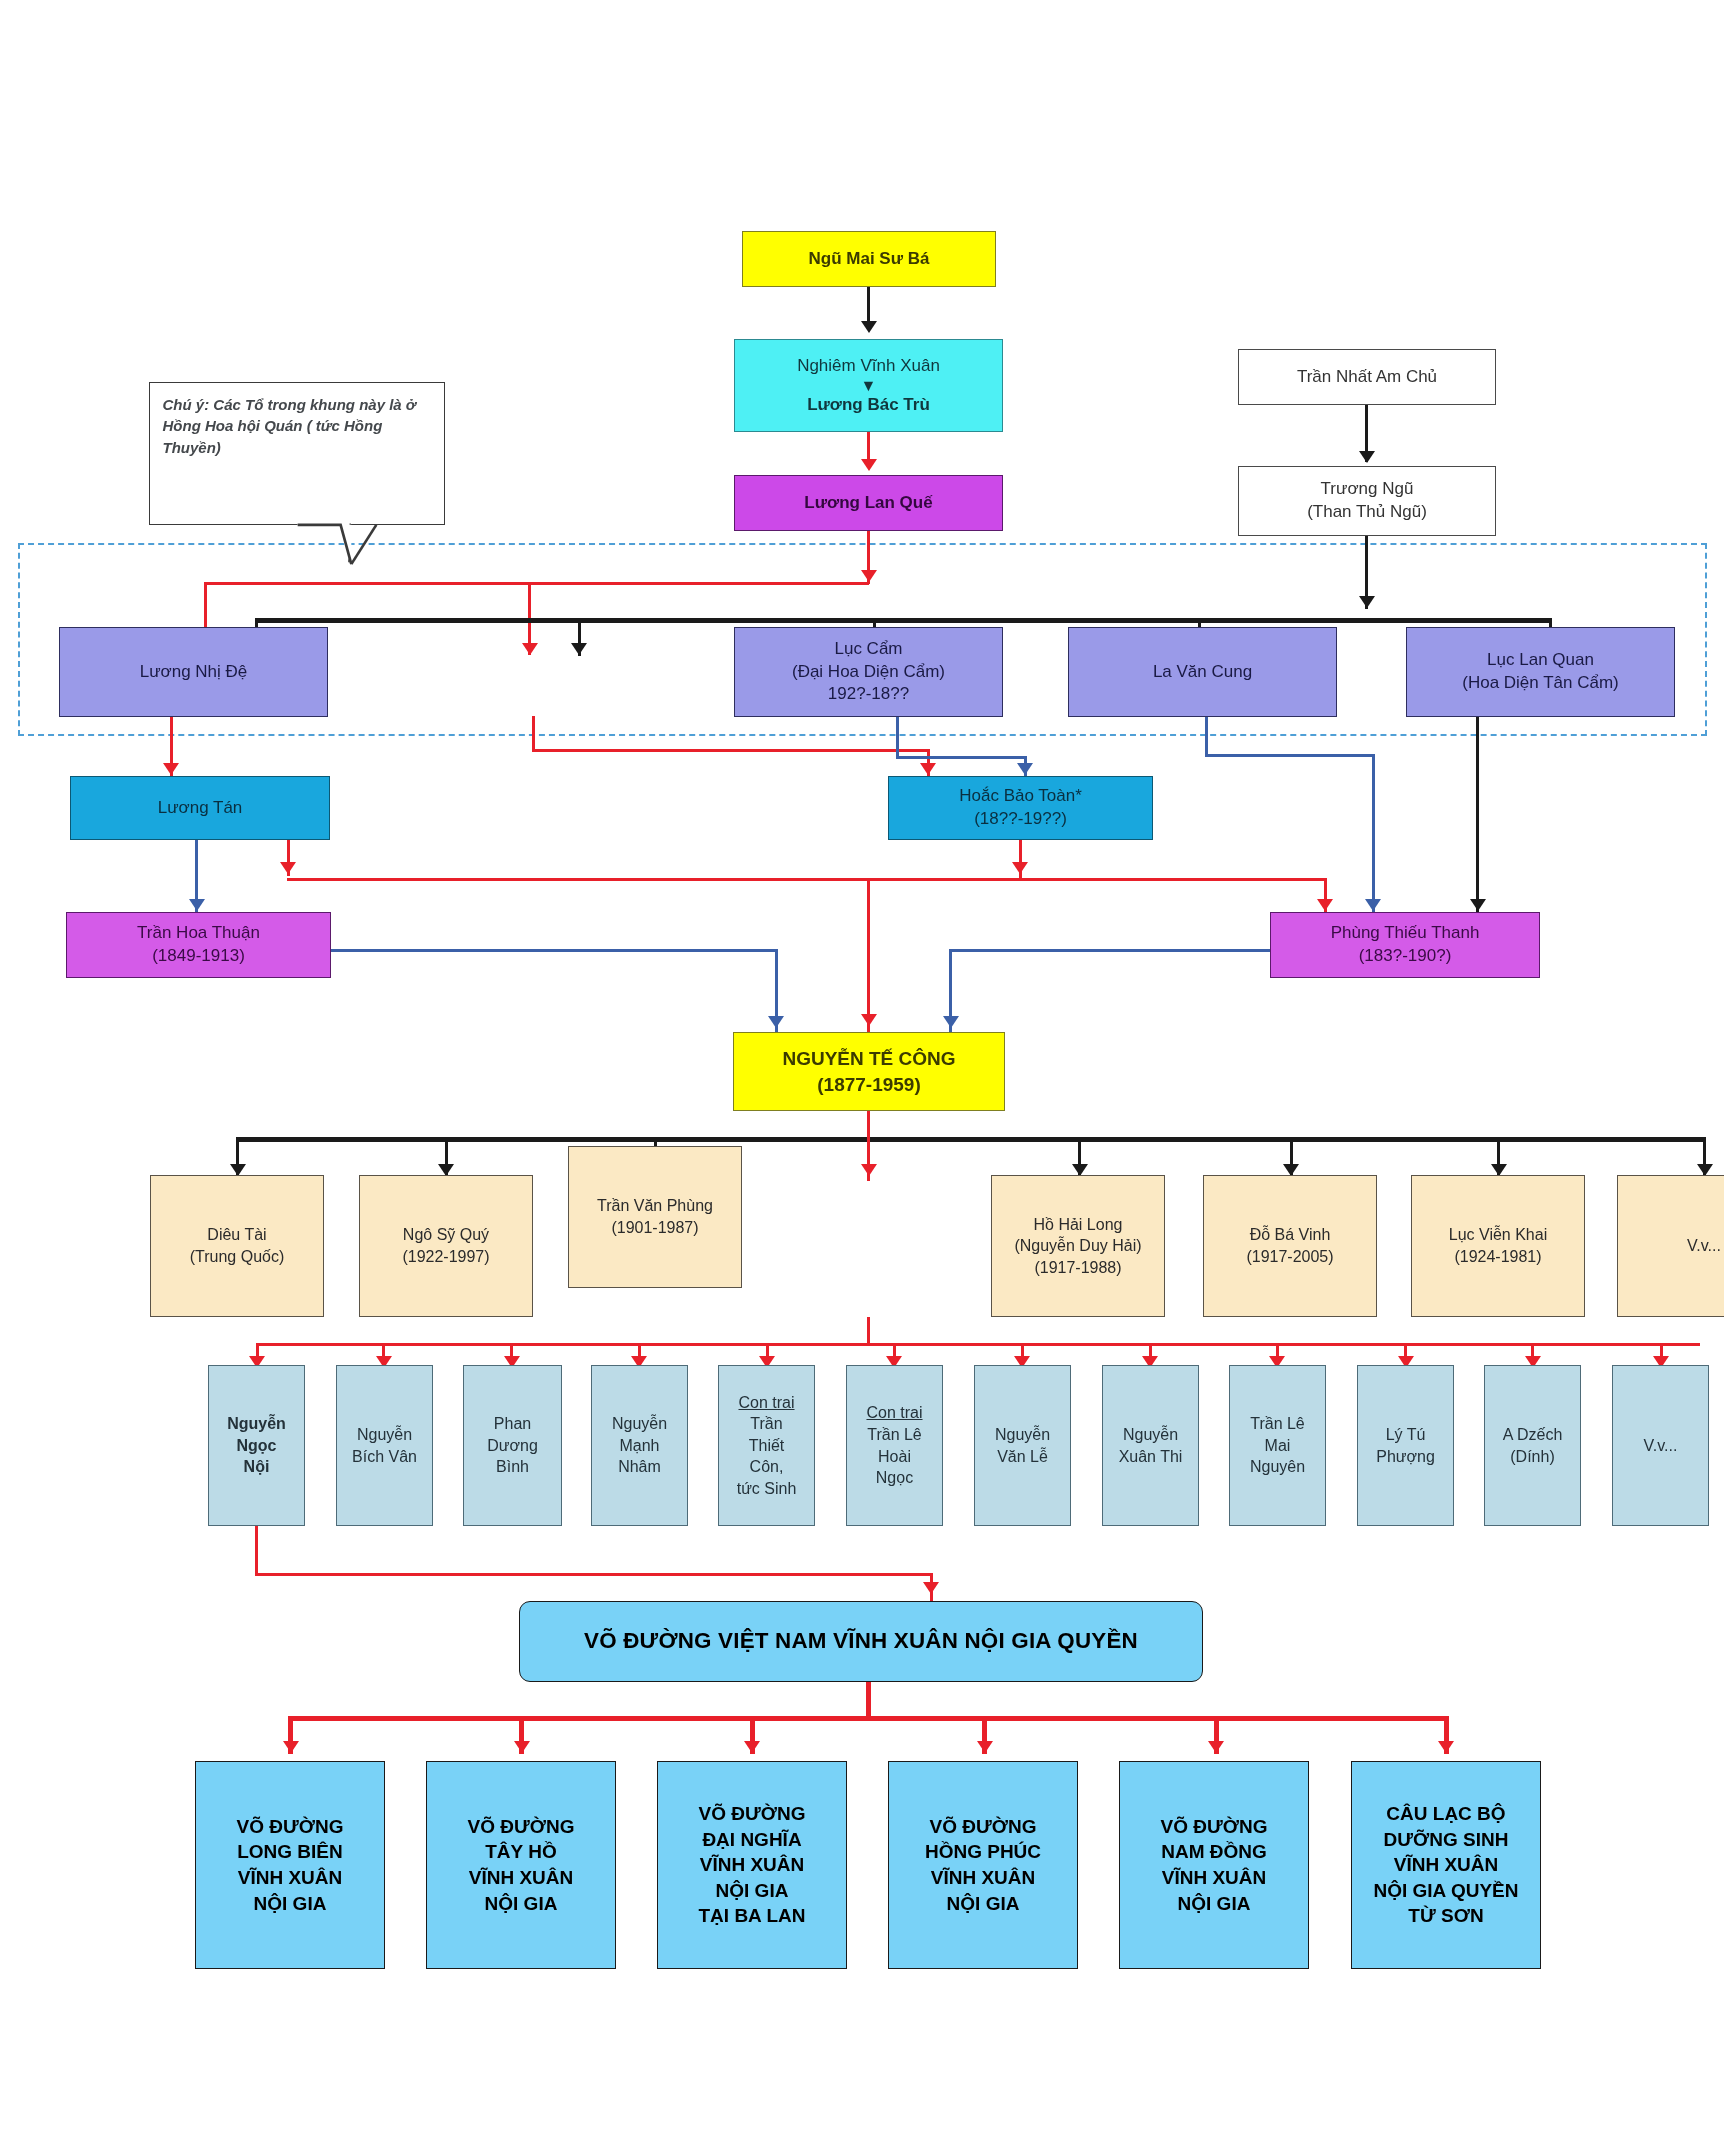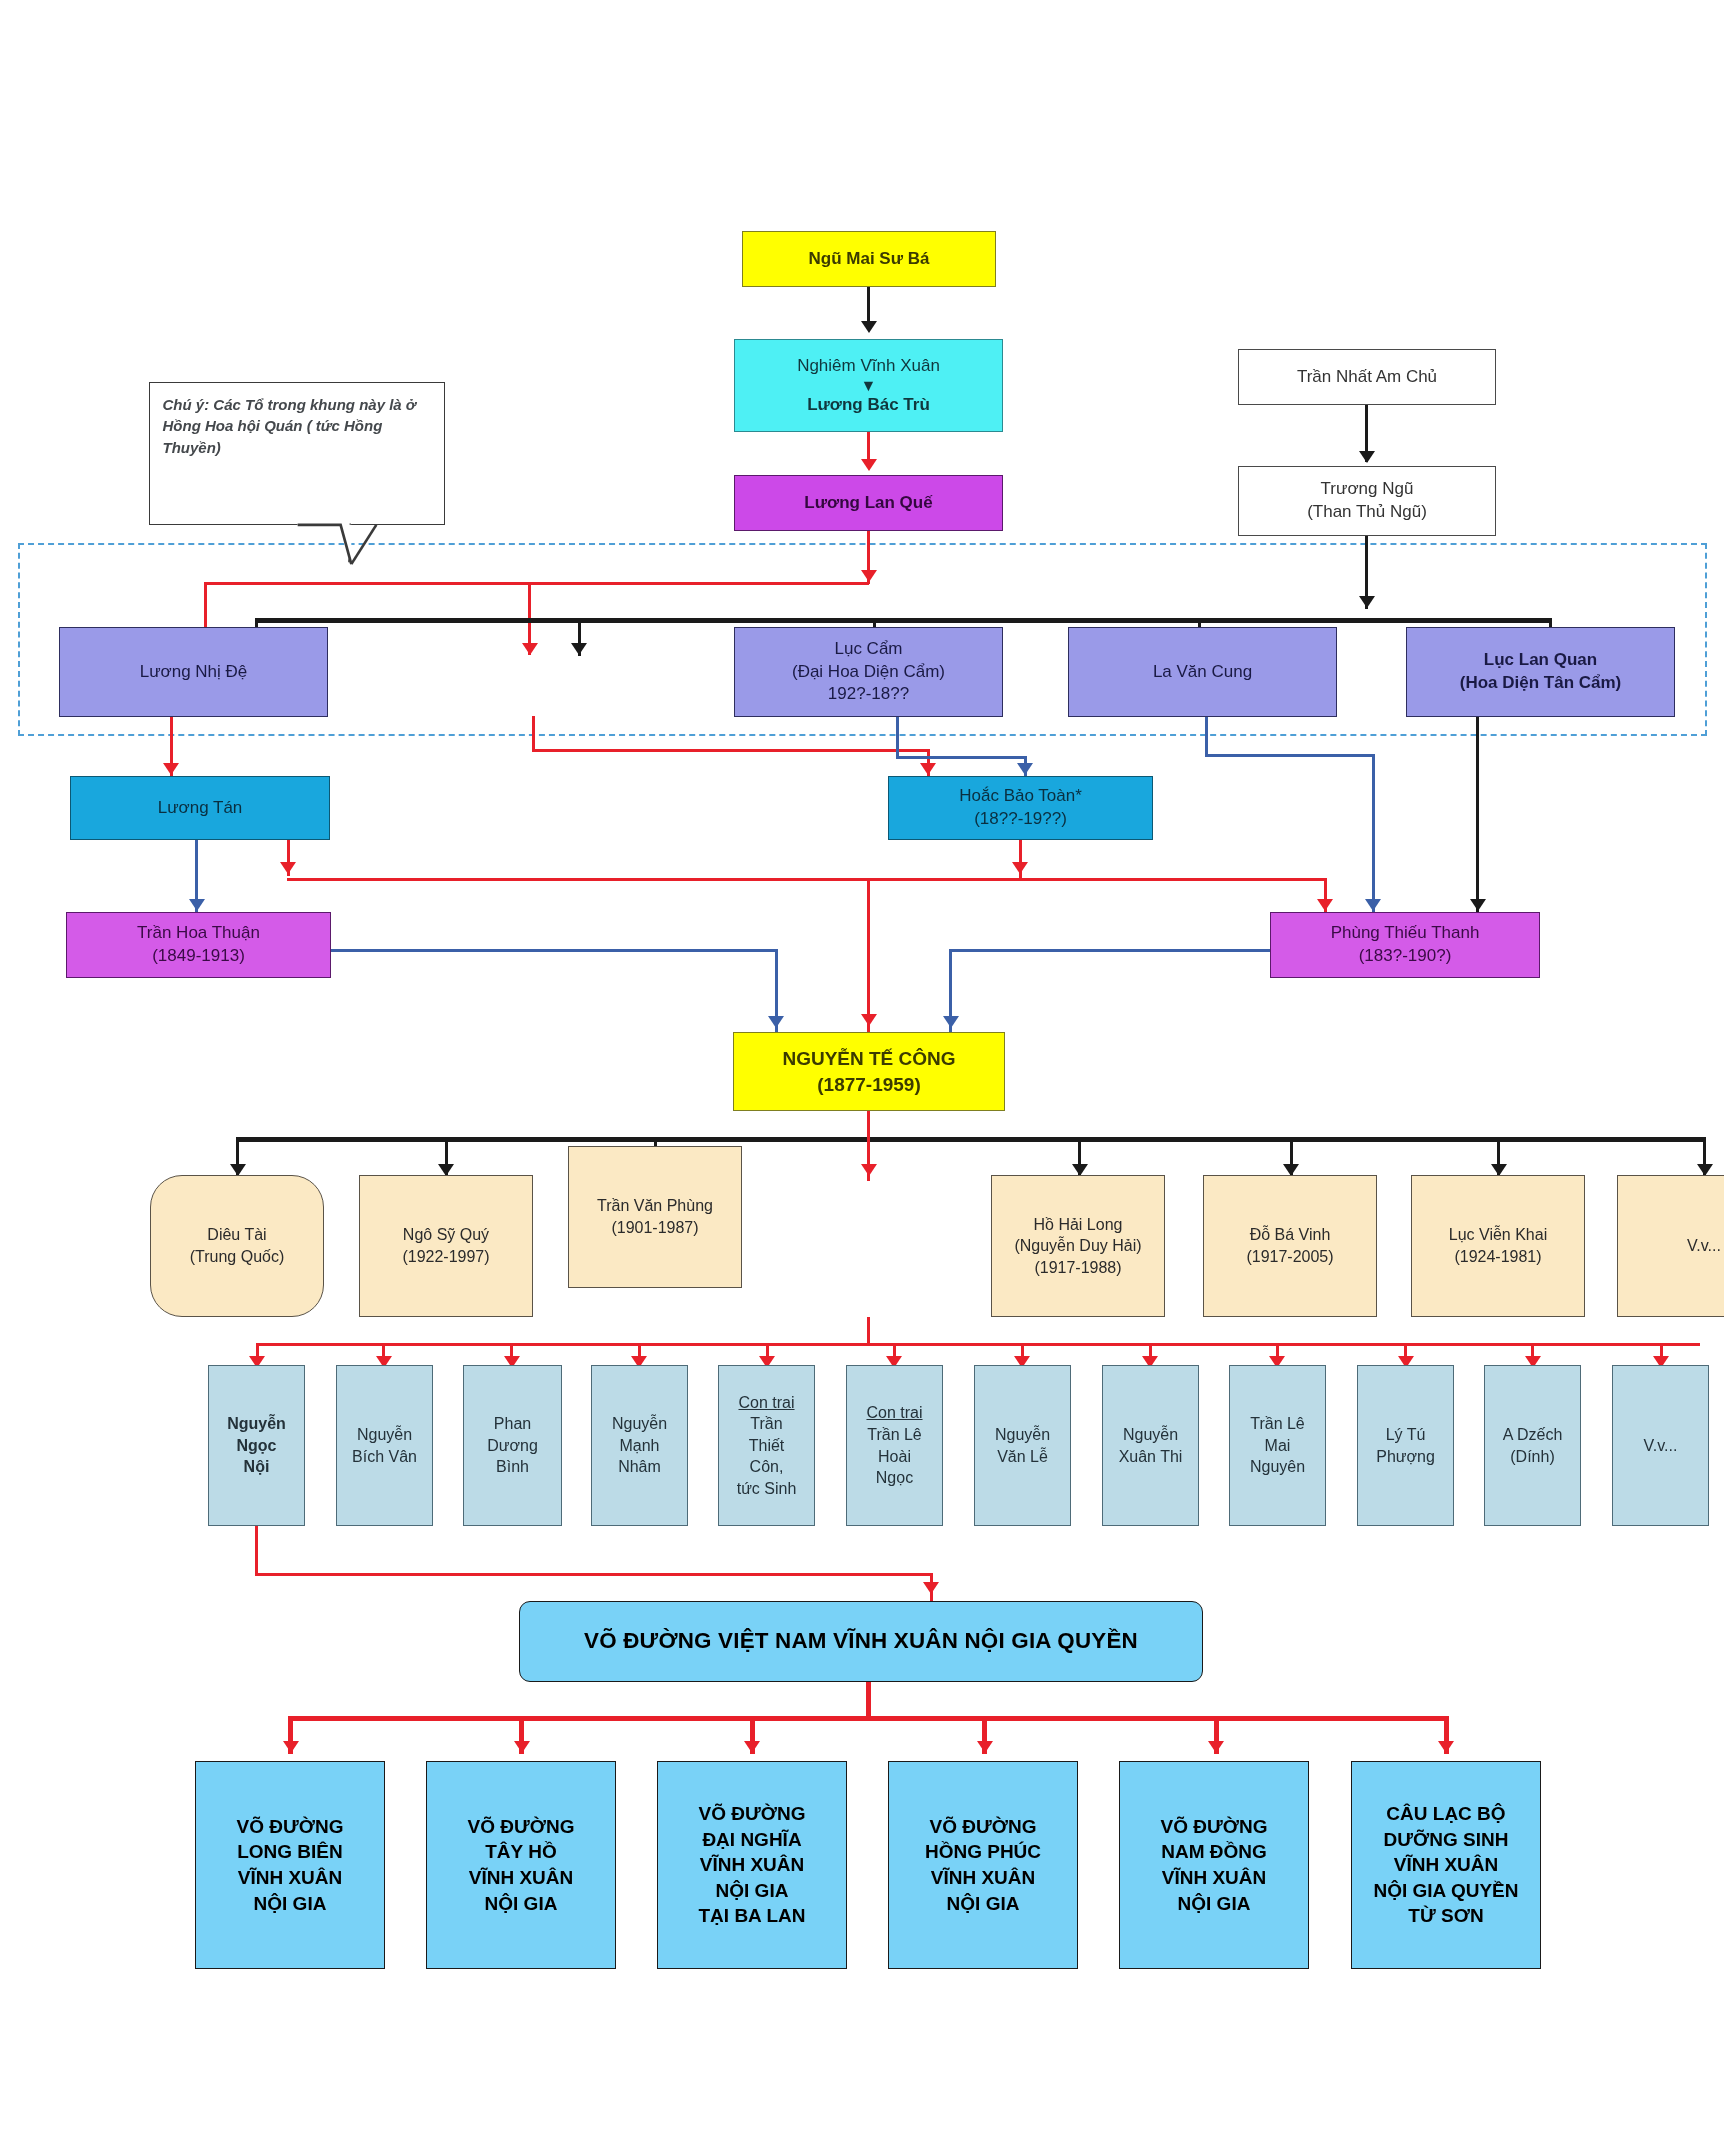--- a/index.html
+++ b/index.html
@@ -204,21 +204,21 @@
     <path d="M 2 2 L 50 2 L 62 46 L 62 2" fill="#ffffff" stroke="none"></path>
     <path d="M 2 2 L 50 2 L 62 46" fill="none" stroke="#3a3a3a" stroke-width="3"></path>
     <path d="M 62 46 L 90 2" fill="none" stroke="#3a3a3a" stroke-width="3"></path>
   </svg>
 
   <div class="node n-periwinkle" style="left:59px; top:627px; width:269px; height:90px; font-size:17px;">Lương Nhị Đệ</div>
   <div class="node n-periwinkle" style="left:734px; top:627px; width:269px; height:90px; font-size:17px;">Lục Cẩm
 (Đại Hoa Diện Cẩm)
 192?-18??</div>
   <div class="node n-periwinkle" style="left:1068px; top:627px; width:269px; height:90px; font-size:17px;">La Văn Cung</div>
-  <div class="node n-periwinkle" style="left:1406px; top:627px; width:269px; height:90px; font-size:17px;font-weight:bold;">Lục Lan Quan
+  <div class="node n-periwinkle" style="left:1406px; top:627px; width:269px; height:90px; font-size:17px;">Lục Lan Quan
 (Hoa Diện Tân Cẩm)</div>
 
   <div class="edge v-red" style="left:170px; top:716px; height:61px;"></div>
   <div class="arrow a-red" style="left:163px; top:763px;"></div>
 
   <div class="edge v-red" style="left:532px; top:716px; height:34px;"></div>
   <div class="edge h-red" style="left:532px; top:749px; width:398px;"></div>
   <div class="edge v-red" style="left:927px; top:749px; height:29px;"></div>
   <div class="arrow a-red" style="left:920px; top:763px;"></div>
 
@@ -283,21 +283,21 @@
   <div class="arrow a-red" style="left:861px; top:1164px;"></div>
   <div class="edge v-blk" style="left:1078px; top:1137px; height:43px;"></div>
   <div class="arrow a-blk" style="left:1072px; top:1164px;"></div>
   <div class="edge v-blk" style="left:1290px; top:1137px; height:43px;"></div>
   <div class="arrow a-blk" style="left:1283px; top:1164px;"></div>
   <div class="edge v-blk" style="left:1497px; top:1137px; height:43px;"></div>
   <div class="arrow a-blk" style="left:1491px; top:1164px;"></div>
   <div class="edge v-blk" style="left:1703px; top:1137px; height:43px;"></div>
   <div class="arrow a-blk" style="left:1697px; top:1164px;"></div>
 
-  <div class="node n-cream" style="left:150px; top:1175px; width:174px; height:142px; font-size:16px;border-radius:32px;">Diêu Tài
+  <div class="node n-cream" style="left:150px; top:1175px; width:174px; height:142px; font-size:16px;">Diêu Tài
 (Trung Quốc)</div>
   <div class="node n-cream" style="left:359px; top:1175px; width:174px; height:142px; font-size:16px;">Ngô Sỹ Quý
 (1922-1997)</div>
   <div class="node n-cream" style="left:568px; top:1146px; width:174px; height:142px; font-size:16px;">Trần Văn Phùng
 (1901-1987)</div>
   <div class="node n-cream" style="left:991px; top:1175px; width:174px; height:142px; font-size:16px;">Hồ Hải Long
 (Nguyễn Duy Hải)
 (1917-1988)</div>
   <div class="node n-cream" style="left:1203px; top:1175px; width:174px; height:142px; font-size:16px;">Đỗ Bá Vinh
 (1917-2005)</div>

